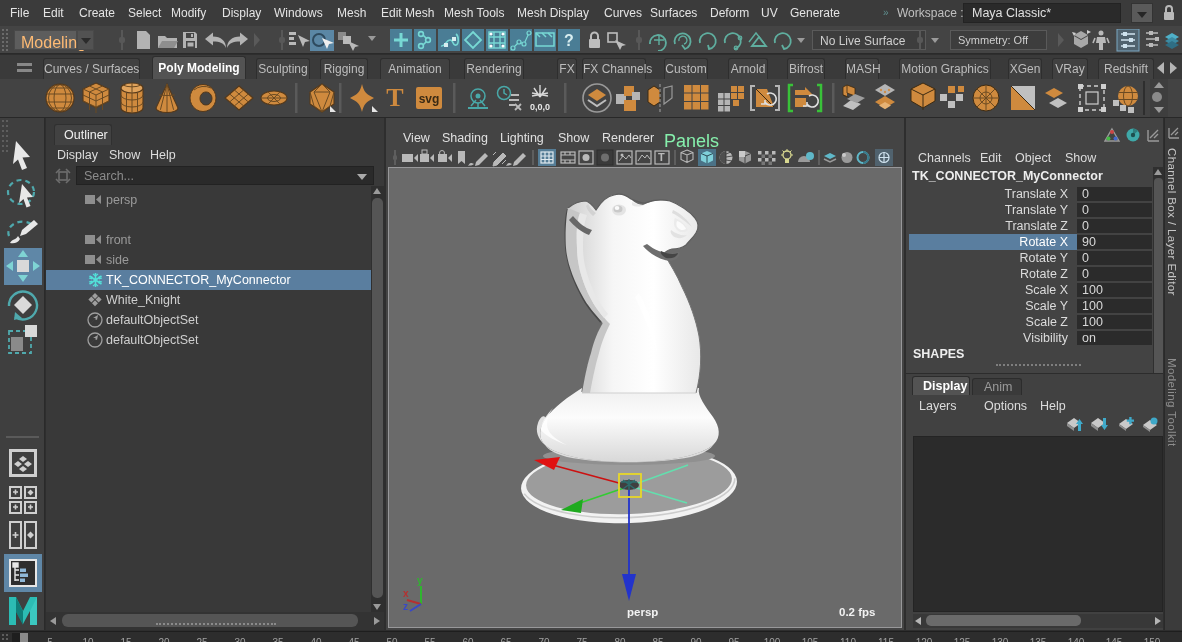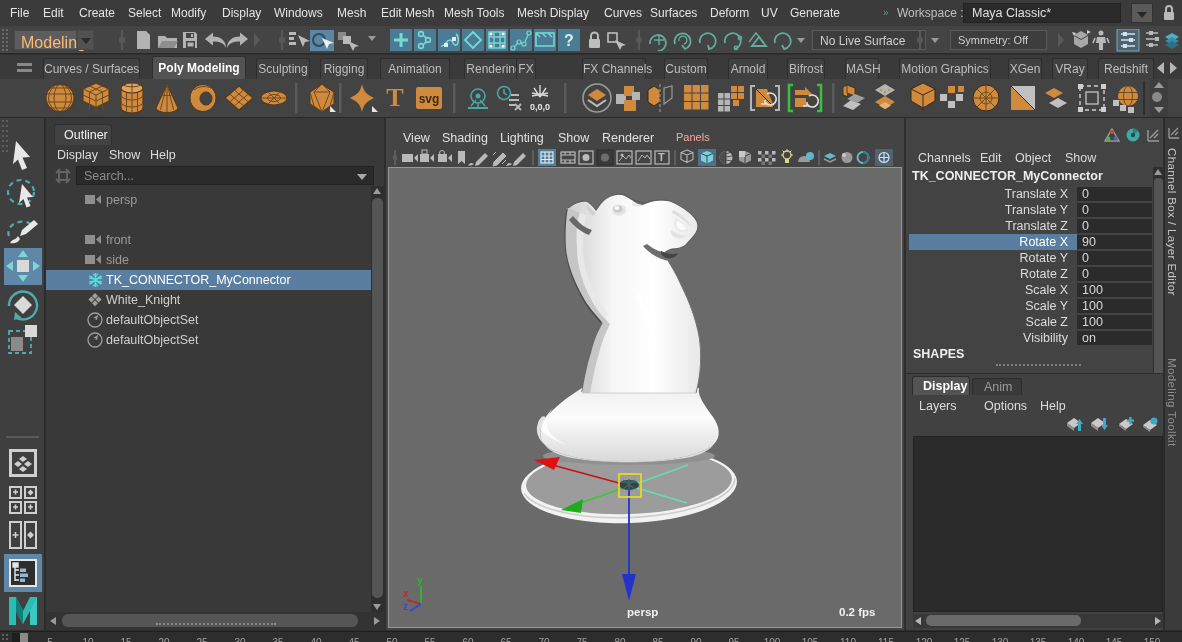--- a/index.html
+++ b/index.html
@@ -288,21 +288,21 @@
     <svg class="abs" style="left:14px;top:6px" width="22" height="14">
         <rect x="3" y="2" width="15" height="3" fill="#888"></rect>
         <rect x="3" y="8" width="15" height="3" fill="#888"></rect>
       </svg>
     <div class="tab" style="left:43px;width:97px">Curves / Surfaces</div>
     <div class="tab active" style="left:152px;width:94px">Poly Modeling</div>
     <div class="tab" style="left:256px;width:54px">Sculpting</div>
     <div class="tab" style="left:320px;width:48px">Rigging</div>
     <div class="tab" style="left:380px;width:70px">Animation</div>
     <div class="tab" style="left:464px;width:60px">Rendering</div>
-    <div class="tab" style="left:516px;width:20px">FX</div>
+    <div class="tab" style="left:557px;width:20px">FX</div>
     <div class="tab" style="left:582px;width:64px">FX Channels</div>
     <div class="tab" style="left:664px;width:44px">Custom</div>
     <div class="tab" style="left:728px;width:40px">Arnold</div>
     <div class="tab" style="left:787px;width:38px">Bifrost</div>
     <div class="tab" style="left:845px;width:34px">MASH</div>
     <div class="tab" style="left:899px;width:92px">Motion Graphics</div>
     <div class="tab" style="left:1008px;width:34px">XGen</div>
     <div class="tab" style="left:1052px;width:36px">VRay</div>
     <div class="tab" style="left:1098px;width:56px">Redshift</div>
     <svg class="abs" style="left:1156px;top:7px" width="24" height="12">
@@ -781,21 +781,21 @@
     </div>
     <div class="abs" style="left:110px;top:505px;width:120px;height:4px;border-top:2px dotted #8a8a8a;"></div>
   </div>
   <div id="viewport" class="abs">
 
     <span class="abs" style="left:17px;top:13px;font-size:12.5px;color:#e0e0e0">View</span>
     <span class="abs" style="left:56px;top:13px;font-size:12.5px;color:#e0e0e0">Shading</span>
     <span class="abs" style="left:114px;top:13px;font-size:12.5px;color:#e0e0e0">Lighting</span>
     <span class="abs" style="left:172px;top:13px;font-size:12.5px;color:#e0e0e0">Show</span>
     <span class="abs" style="left:216px;top:13px;font-size:12.5px;color:#e0e0e0">Renderer</span>
-    <span class="abs" style="left:290px;top:13px;font-size:11px;color:#fca5a5">Panels</span>
+    <span class="abs" style="left:278px;top:13px;font-size:18px;color:#86efac">Panels</span>
 
     <svg class="abs" style="left:0px;top:30px" width="518" height="19" viewBox="0 0 518 19">
       <g fill="#5e5e5e">
           <rect x="8" y="2" width="2" height="15"></rect>
           <rect x="7" y="7" width="4" height="5" rx="1.5"></rect>
         </g>
       <g fill="#b9b9b9">
         <rect x="16" y="6" width="11" height="8"></rect>
           <path d="M28 10 l4 -4 v8 z"></path>
         <rect x="34" y="6" width="9" height="8"></rect>

